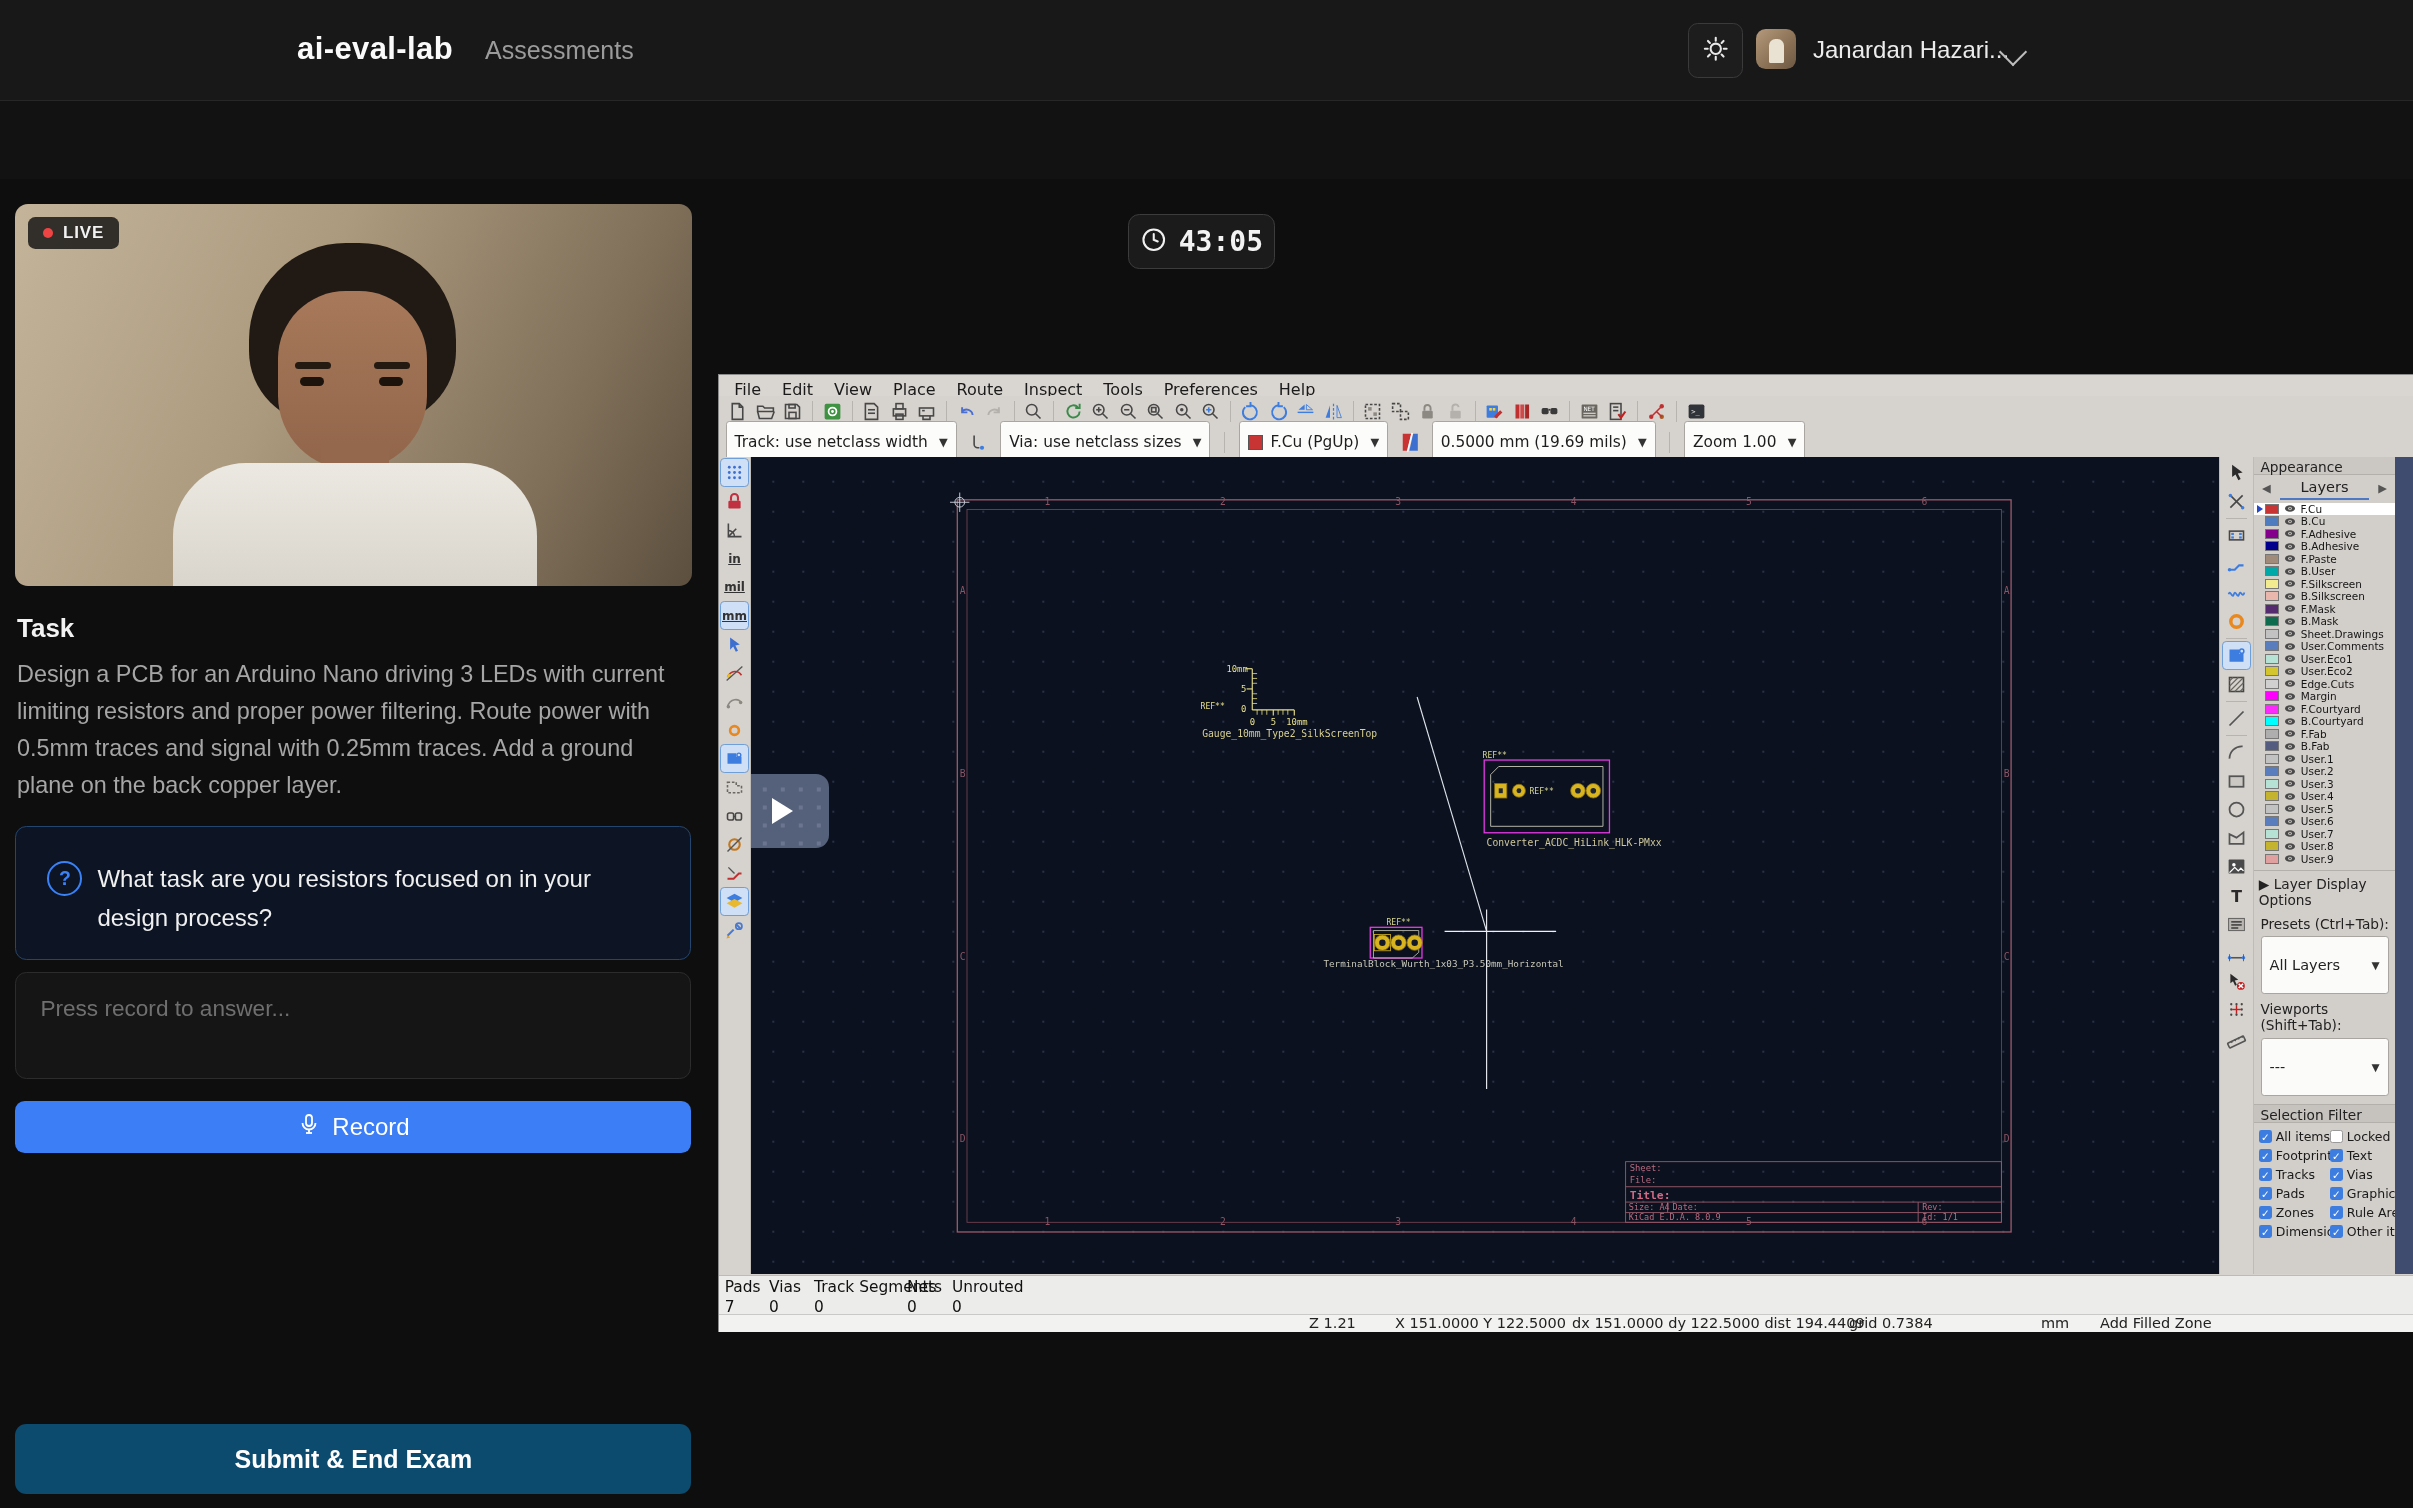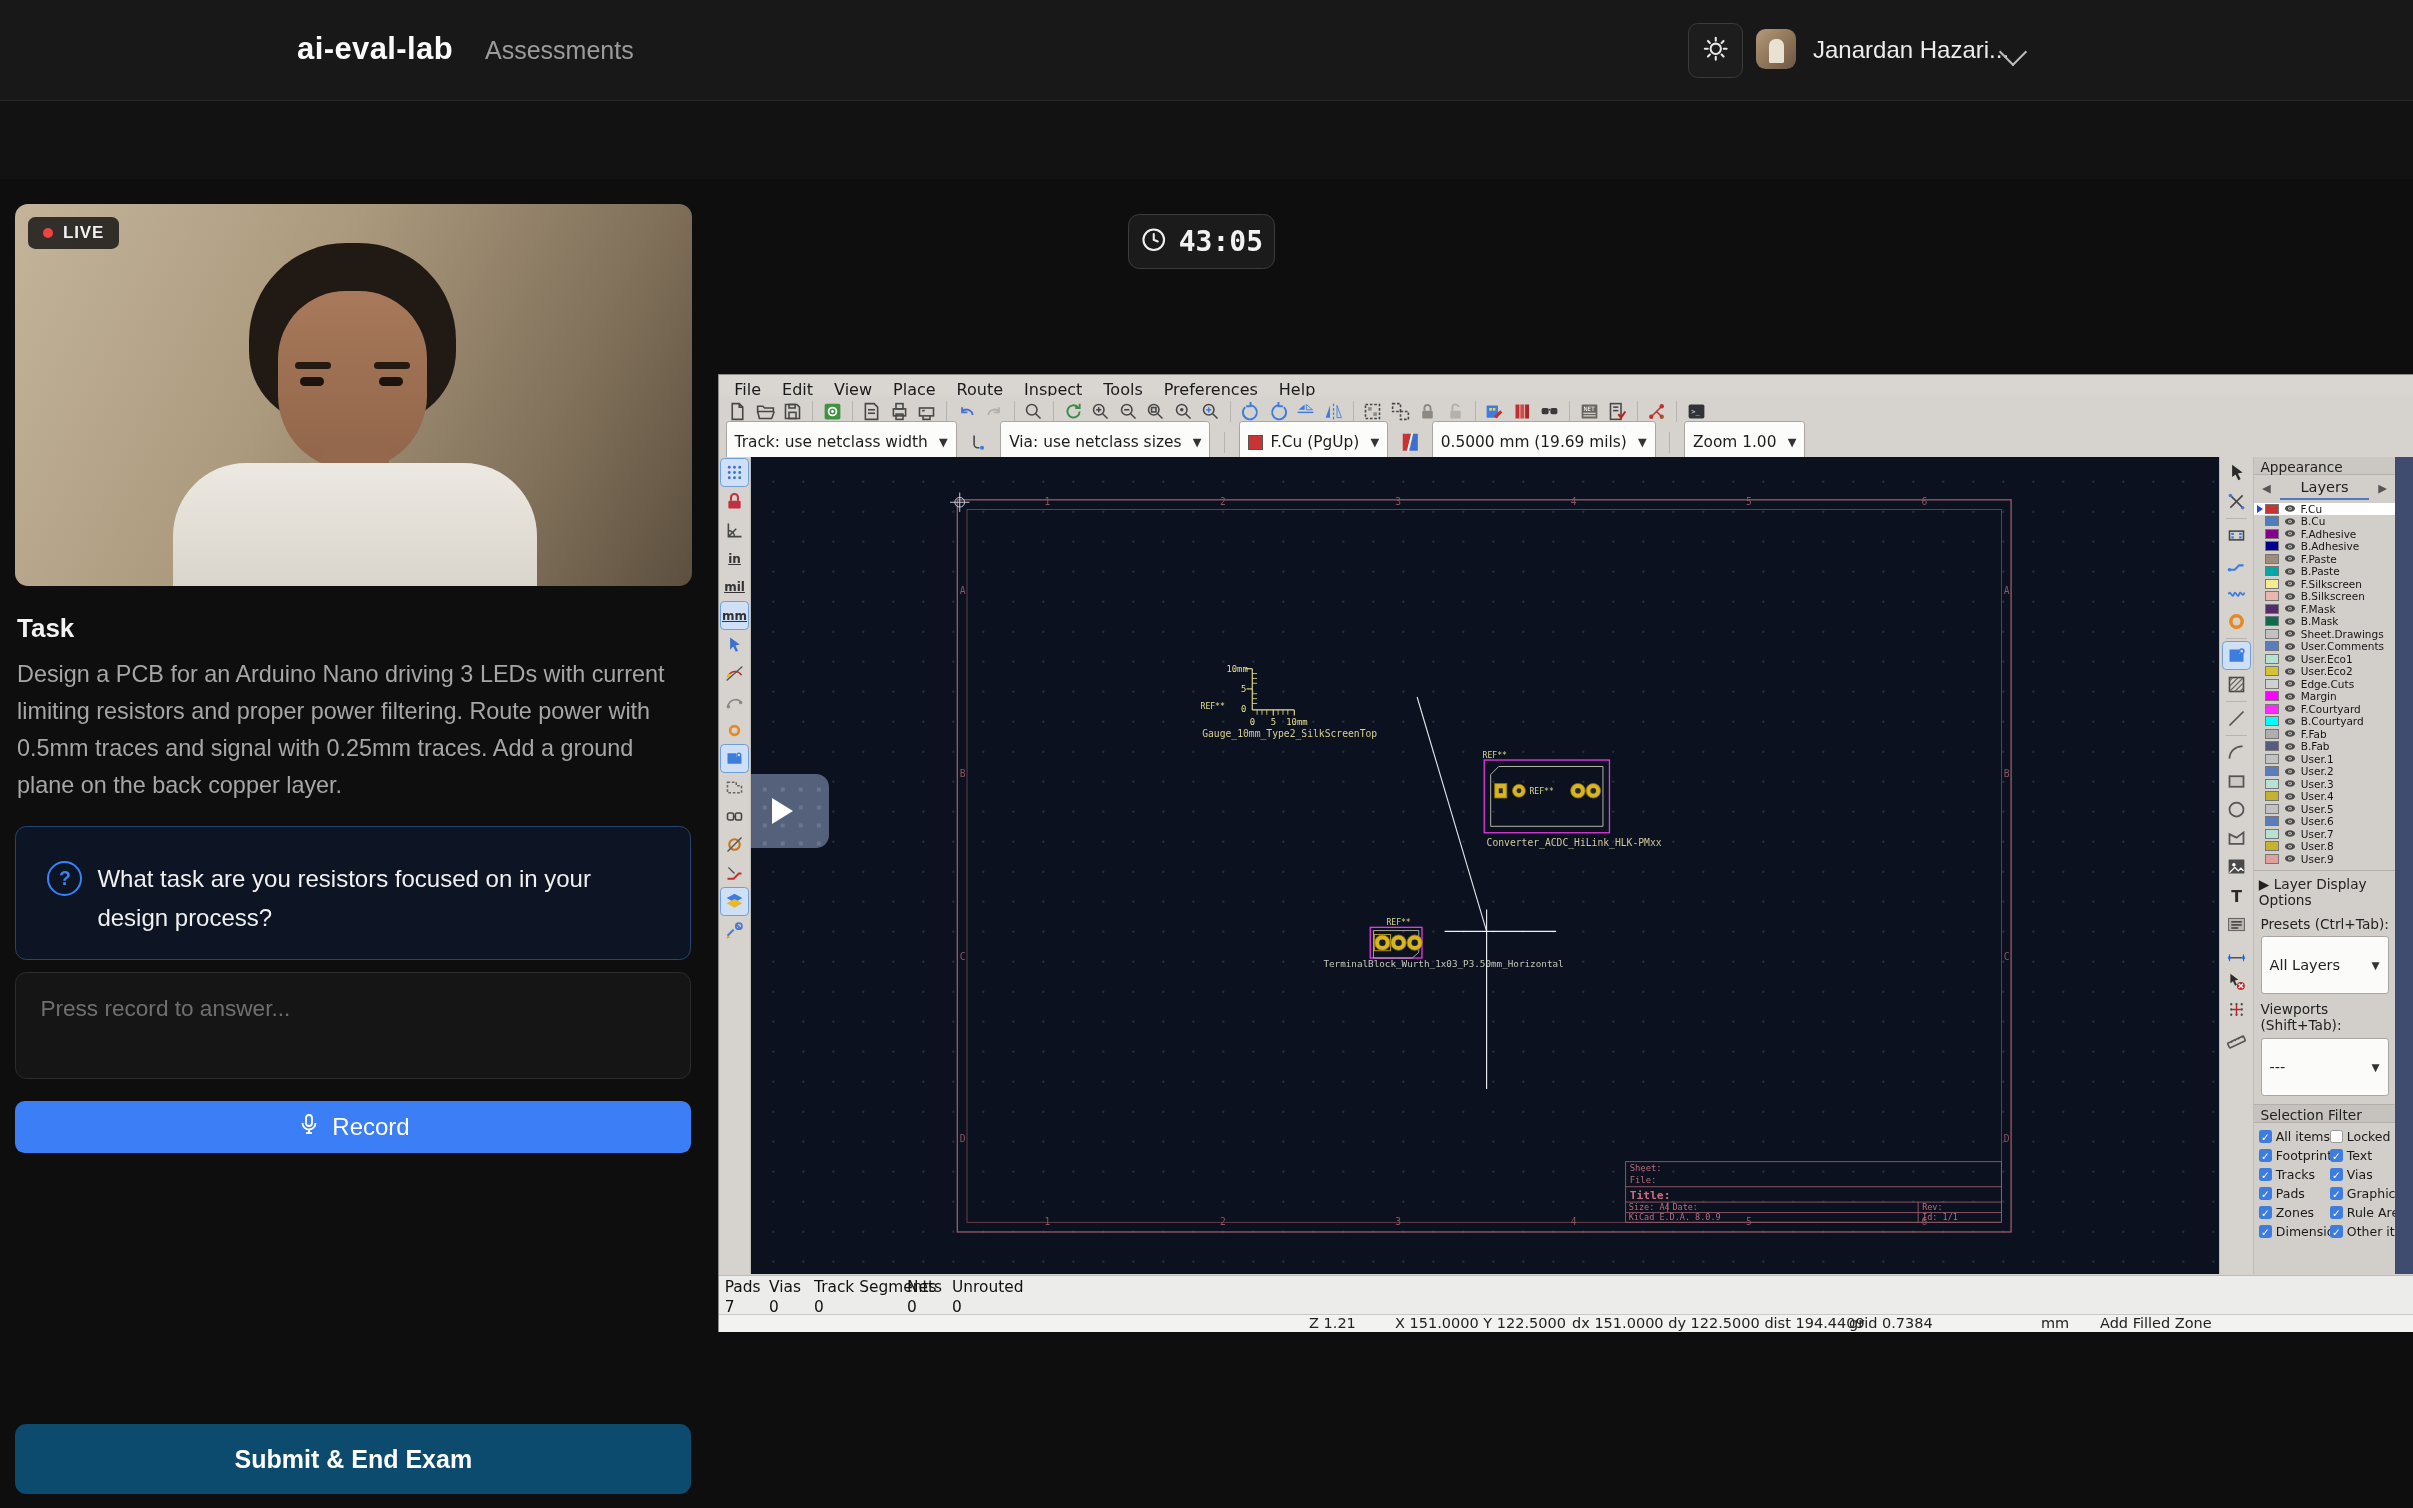--- a/index.html
+++ b/index.html
@@ -890,21 +890,21 @@
           <div class="lrow">
             <span class="trisp"></span>
             <span class="lsw" style="background:#00a8a8"></span>
             <span class="leye">
               <svg width="12" height="9" viewBox="0 0 24 16">
                 <ellipse cx="12" cy="8" rx="10" ry="6.5" fill="#4a4a4a"></ellipse>
                 <circle cx="12" cy="8" r="3.6" fill="#d8d4d0"></circle>
                 <circle cx="12" cy="8" r="1.8" fill="#4a4a4a"></circle>
               </svg>
             </span>
-            <span class="lname">B.Paste</span>
+            <span class="lname">B.User</span>
           </div>
           <div class="lrow">
             <span class="trisp"></span>
             <span class="lsw" style="background:#f3eb8f"></span>
             <span class="leye">
               <svg width="12" height="9" viewBox="0 0 24 16">
                 <ellipse cx="12" cy="8" rx="10" ry="6.5" fill="#4a4a4a"></ellipse>
                 <circle cx="12" cy="8" r="3.6" fill="#d8d4d0"></circle>
                 <circle cx="12" cy="8" r="1.8" fill="#4a4a4a"></circle>
               </svg>

